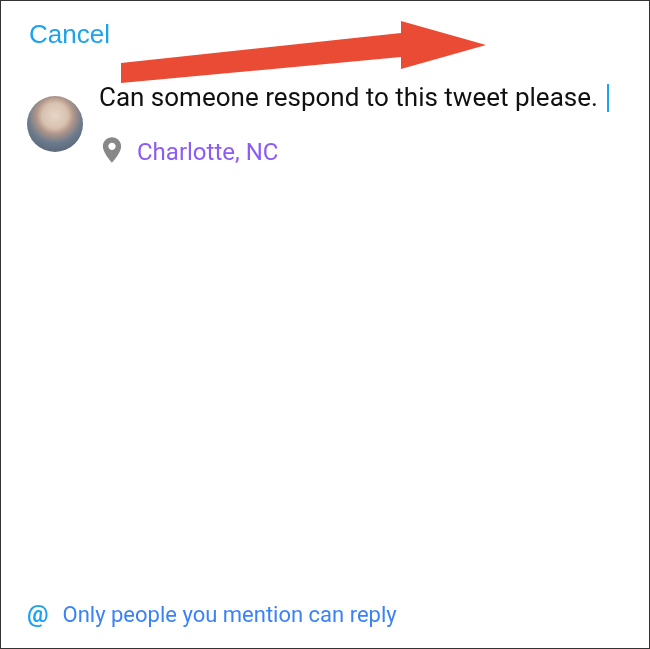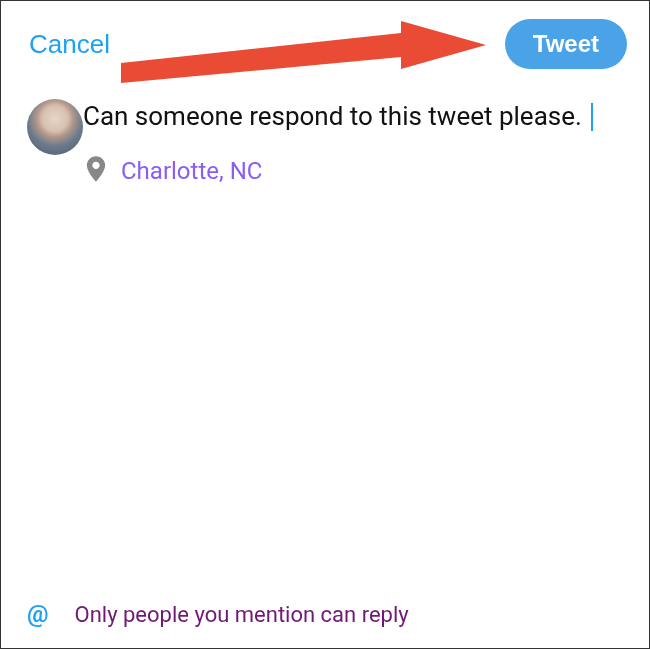--- a/index.html
+++ b/index.html
@@ -18,21 +18,21 @@
       border: 1px solid #333;
       width: 650px;
       height: 649px;
       position: relative;
       background: #fff;
     }
     .header {
       display: flex;
       justify-content: space-between;
       align-items: center;
-      padding: 18px 22px 12px 28px;
+      padding: 18px 36px 12px 28px;
     }
     .cancel {
       color: #1da1f2;
       font-size: 26px;
       font-weight: 400;
       cursor: pointer;
       background: none;
       border: none;
       padding: 0;
     }
@@ -41,22 +41,23 @@
       color: #fff;
       font-size: 24px;
       font-weight: 600;
       border: none;
       border-radius: 26px;
       padding: 11px 28px;
       cursor: pointer;
     }
     .compose {
       display: flex;
-      align-items: flex-start;
+      align-items: center;
       padding: 18px 24px 0 26px;
+      gap: 16px;
     }
     .avatar {
       width: 56px;
       height: 56px;
       border-radius: 50%;
       background: radial-gradient(circle at 50% 35%, #e8d6c8 0%, #d8c0ae 28%, #b0978a 40%, #6b7a8c 60%, #4a5868 100%);
       flex-shrink: 0;
     }
     .compose-body {
       flex: 1;
@@ -97,39 +98,37 @@
       align-items: center;
       gap: 14px;
       cursor: pointer;
     }
     .at-icon {
       color: #1da1f2;
       font-size: 24px;
       font-weight: 600;
     }
     .reply-text {
-      color: #701a75;
+      color: #3b82f6;
       font-size: 22px;
-      margin-left: 12px;
     }
     .arrow-annotation {
       position: absolute;
       top: 20px;
       left: 120px;
       pointer-events: none;
     }
   </style>
 </head>
 <body>
 
 <div class="frame">
 
   <div class="header">
     <button class="cancel">Cancel</button>
-    <button class="tweet-btn">Tweet</button>
   </div>
 
   <div class="compose">
     <div class="avatar"></div>
     <div class="compose-body">
       <div class="tweet-text"><span>Can someone respond to this tweet please. </span><span class="cursor"></span></div>
       <div class="location-row">
         <span class="location-icon">
           <svg width="22" height="26" viewBox="0 0 24 28" fill="currentColor">
             <path d="M12 0C6.5 0 2 4.5 2 10c0 7 10 18 10 18s10-11 10-18c0-5.5-4.5-10-10-10zm0 14c-2.2 0-4-1.8-4-4s1.8-4 4-4 4 1.8 4 4-1.8 4-4 4z"></path>

